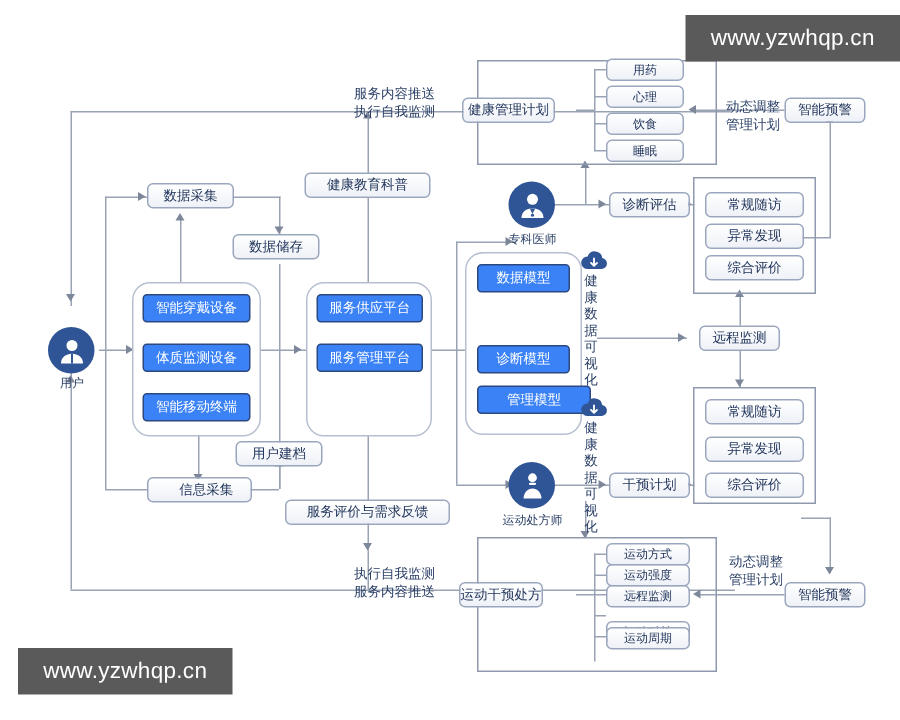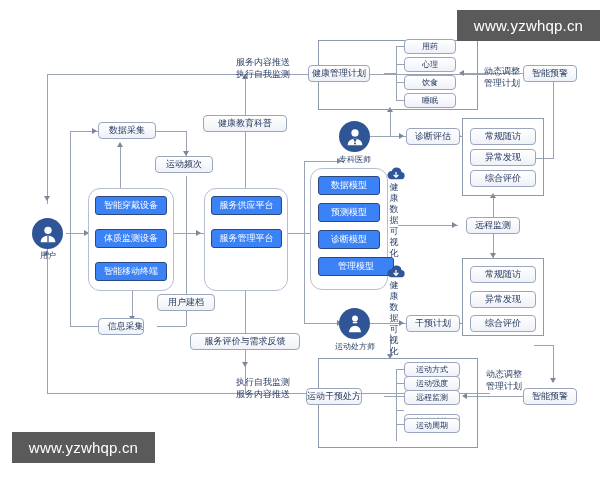--- a/index.html
+++ b/index.html
@@ -244,35 +244,34 @@
 
   <div class="group-rect" style="left:462px; top:258px; width:82px; height:78px;"></div>
 
   <div class="group-round" style="left:88px; top:188px; width:86px; height:103px;"></div>
 
   <div class="group-round" style="left:204px; top:188px; width:84px; height:103px;"></div>
 
   <div class="group-round" style="left:310px; top:168px; width:78px; height:122px;"></div>
 
   <div class="node pill" style="left:98px; top:122px; width:58px; height:17px;">数据采集</div>
-  <div class="node pill" style="left:155px; top:156px; width:58px; height:17px;">运动频次</div>
+  <div class="node pill" style="left:155px; top:156px; width:58px; height:17px;">数据储存</div>
   <div class="node pill" style="left:203px; top:115px; width:84px; height:17px;">健康教育科普</div>
   <div class="node pill" style="left:157px; top:294px; width:58px; height:17px;">用户建档</div>
-  <div class="node pill" style="left:98px; top:318px; width:46px; height:17px;padding-left:12px;">信息采集</div>
+  <div class="node pill" style="left:98px; top:318px; width:70px; height:17px;padding-left:12px;">信息采集</div>
   <div class="node pill" style="left:190px; top:333px; width:110px; height:17px;">服务评价与需求反馈</div>
 
   <div class="node blue" style="left:95px; top:196px; width:72px; height:19px;">智能穿戴设备</div>
   <div class="node blue" style="left:95px; top:229px; width:72px; height:19px;">体质监测设备</div>
   <div class="node blue" style="left:95px; top:262px; width:72px; height:19px;">智能移动终端</div>
 
   <div class="node blue" style="left:211px; top:196px; width:71px; height:19px;">服务供应平台</div>
   <div class="node blue" style="left:211px; top:229px; width:71px; height:19px;">服务管理平台</div>
 
   <div class="node blue" style="left:318px; top:176px; width:62px; height:19px;">数据模型</div>
-  <div class="node blue" style="left:318px; top:203px; width:62px; height:19px;">预测模型</div>
   <div class="node blue" style="left:318px; top:230px; width:62px; height:19px;">诊断模型</div>
   <div class="node blue" style="left:318px; top:257px; width:76px; height:19px;">管理模型</div>
 
   <div class="node pill" style="left:308px; top:65px; width:62px; height:17px;">健康管理计划</div>
   <div class="node pill sm" style="left:404px; top:39px; width:52px; height:15px;">用药</div>
   <div class="node pill sm" style="left:404px; top:57px; width:52px; height:15px;">心理</div>
   <div class="node pill sm" style="left:404px; top:75px; width:52px; height:15px;">饮食</div>
   <div class="node pill sm" style="left:404px; top:93px; width:52px; height:15px;">睡眠</div>
 
   <div class="node pill" style="left:306px; top:388px; width:56px; height:17px;">运动干预处方</div>

